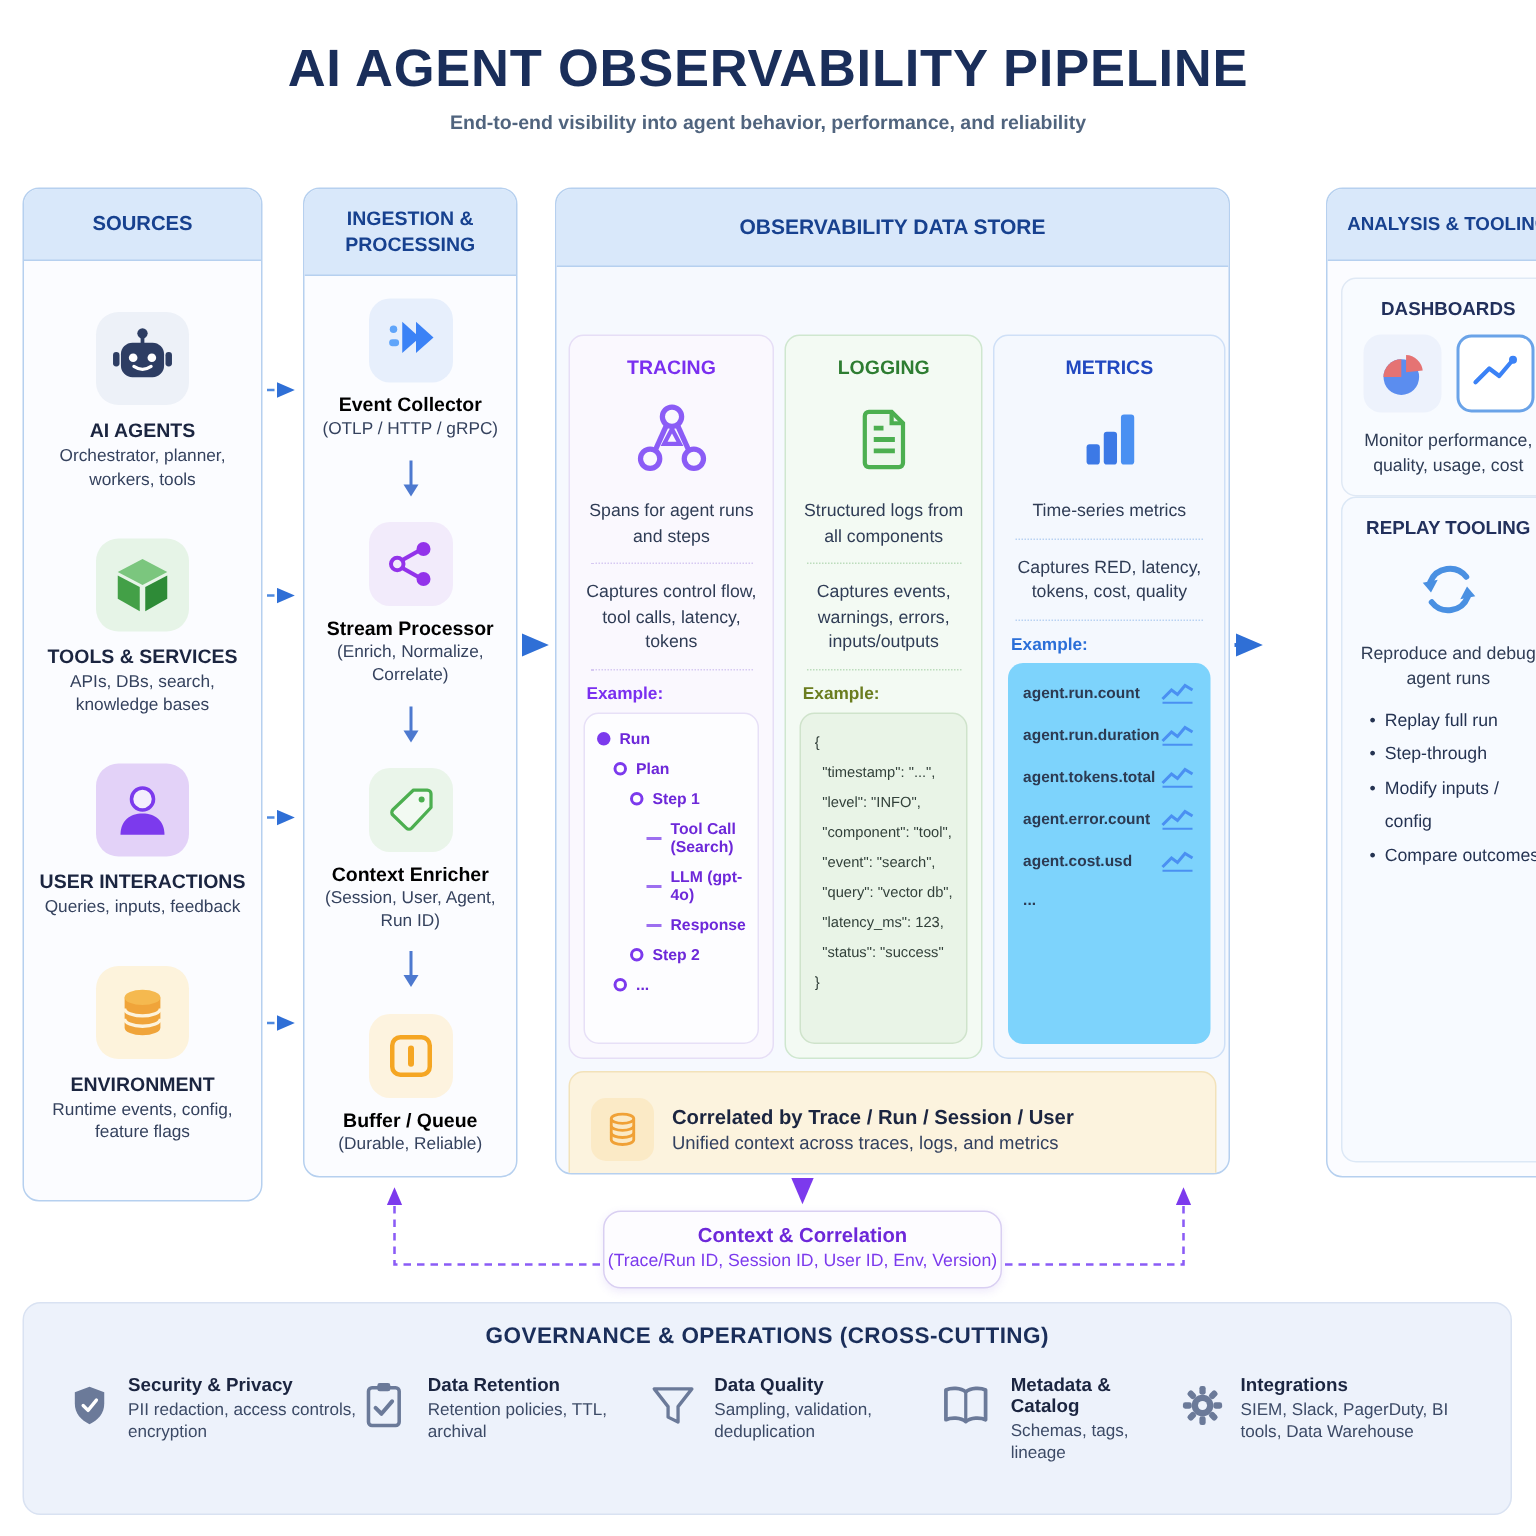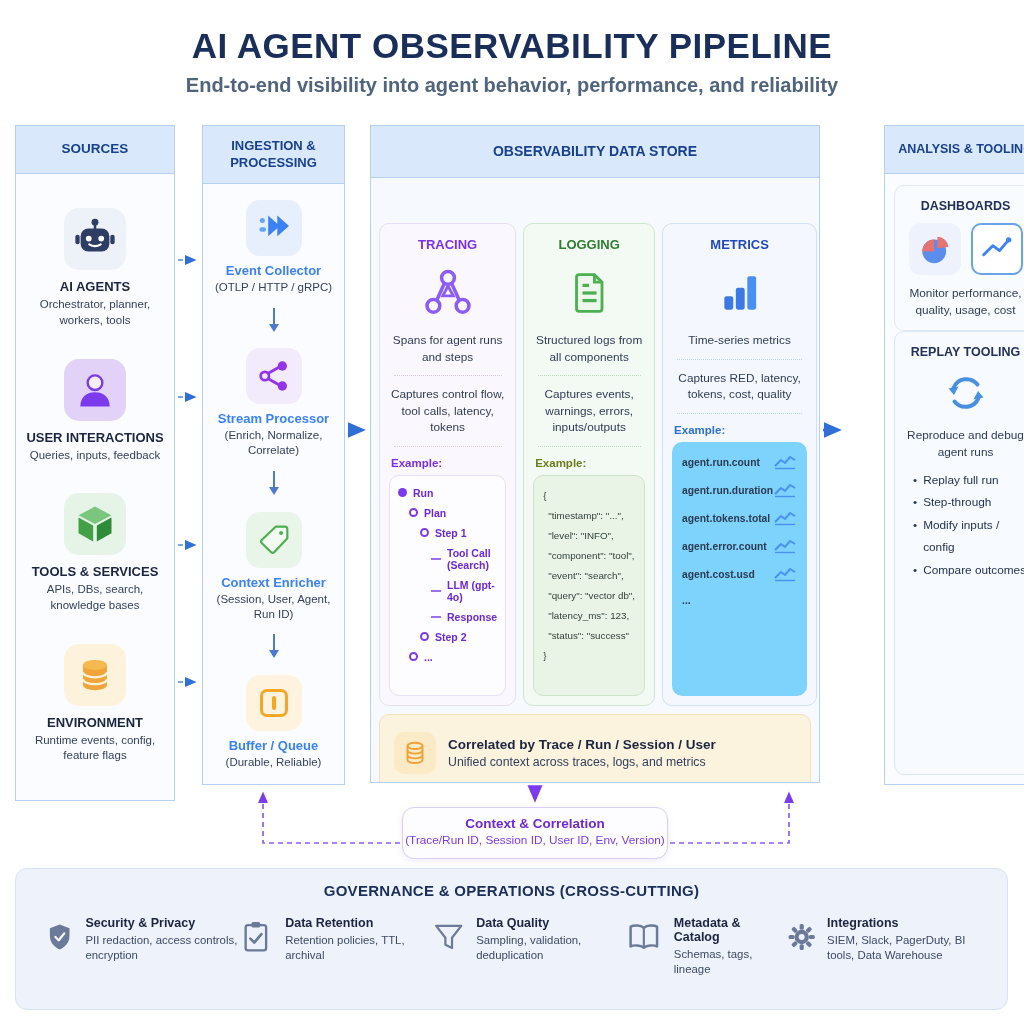--- a/index.html
+++ b/index.html
@@ -2,24 +2,24 @@
 <html><head>
 <meta charset="utf-8">
 <style>
   * { box-sizing: border-box; margin: 0; padding: 0; }
   html,body { width:1024px; height:1024px; }
   body { font-family:"Liberation Sans", sans-serif; background:#ffffff; position:relative; overflow:hidden; }
 
   
   .title-wrap { position:absolute; top:26px; left:0; width:100%; text-align:center; }
   .main-title { font-size:35px; font-weight:800; color:#1a2e5a; letter-spacing:.5px; }
-  .subtitle  { font-size:20px; font-weight:600; color:#50647e; margin-top:8px; }
-
-  
-  .column { position:absolute; background:#fbfcff; border:1.5px solid #b6d0ef; border-radius:0; overflow:hidden; }
+  .subtitle  { font-size:13px; font-weight:600; color:#50647e; margin-top:8px; }
+
+  
+  .column { position:absolute; background:#fbfcff; border:1.5px solid #b6d0ef; border-radius:11px; overflow:hidden; }
   .col-header { background:#d9e8fa; border-bottom:1.5px solid #b6d0ef; color:#17418f; font-weight:bold;
                 display:flex; align-items:center; justify-content:center; text-align:center; line-height:1.25; }
 
   #col-sources  { left:15px;  top:125px; width:160px; height:676px; }
   #col-sources .col-header { height:48px; font-size:13.5px; }
   #col-ingest   { left:202px; top:125px; width:143px; height:660px; }
   #col-ingest .col-header { height:58px; font-size:13px; padding:0 14px; }
   #col-store    { left:370px; top:125px; width:450px; height:658px; background:#f6f9fe; }
   #col-store .col-header { height:52px; font-size:14px; }
   #col-analysis { left:884px; top:125px; width:163px; height:660px; }
@@ -30,21 +30,21 @@
   .src-item { text-align:center; }
   .tile { border-radius:15px; display:flex; align-items:center; justify-content:center; margin:0 auto 9px; }
   .tile-62 { width:62px; height:62px; }
   .src-title { font-size:13px; font-weight:bold; color:#1b2540; }
   .src-desc  { font-size:11.5px; color:#35425e; line-height:1.35; margin-top:3px; width:146px; }
 
   
   .steps { height:602px; display:flex; flex-direction:column; justify-content:space-evenly; align-items:center; padding:4px 0; }
   .step { text-align:center; }
   .tile-56 { width:56px; height:56px; border-radius:14px; }
-  .step-title { font-size:13px; font-weight:bold; color:#3b82f6; margin-top:7px; }
+  .step-title { font-size:13px; font-weight:bold; color:#000000; margin-top:7px; }
   .step-desc  { font-size:11.5px; color:#35425e; line-height:1.3; margin-top:2px; width:132px; }
   .flow-down { color:#4d79cf; }
 
   
   .store-body { padding:8px; }
   .panels { display:flex; gap:7px; height:520px; }
   .panel { flex:1; border-radius:10px; padding:10px 9px 9px; display:flex; flex-direction:column; align-items:center;margin-top:37px; }
   .panel-tracing { background:#faf8fe; border:1px solid #e6def6; }
   .panel-logging { background:#f3faf3; border:1px solid #cfe7cf; }
   .panel-metrics { background:#f4f8fe; border:1px solid #cfe0f7; }
@@ -146,40 +146,40 @@
           <circle cx="17.5" cy="23.5" r="3" fill="#fff"></circle>
             <circle cx="30.5" cy="23.5" r="3" fill="#fff"></circle>
           <path d="M18 29.5 Q24 33.5 30 29.5" stroke="#fff" stroke-width="2.2" fill="none" stroke-linecap="round"></path>
         </svg>
       </div>
       <div class="src-title">AI AGENTS</div>
       <div class="src-desc">Orchestrator, planner, workers, tools</div>
     </div>
 
     <div class="src-item">
-      <div class="tile tile-62" style="background:#e3d2f8">
-        <svg width="44" height="44" viewBox="0 0 48 48">
-          <circle cx="24" cy="16" r="8" fill="#f4eefd" stroke="#7c3aed" stroke-width="2.6"></circle>
-          <path d="M8 42 C8 31.5 15 26.5 24 26.5 S40 31.5 40 42 Z" fill="#7c3aed"></path>
-        </svg>
-      </div>
-      <div class="src-title">USER INTERACTIONS</div>
-      <div class="src-desc">Queries, inputs, feedback</div>
-    </div>
-
-    <div class="src-item">
       <div class="tile tile-62" style="background:#e6f4e7">
         <svg width="44" height="44" viewBox="0 0 48 48">
           <polygon points="24,5 42,14.5 24,24 6,14.5" fill="#7bc67e"></polygon>
           <polygon points="6,17 22,25.5 22,43 6,34" fill="#43a047"></polygon>
           <polygon points="42,17 26,25.5 26,43 42,34" fill="#2e8b37"></polygon>
         </svg>
       </div>
       <div class="src-title">TOOLS &amp; SERVICES</div>
       <div class="src-desc">APIs, DBs, search, knowledge bases</div>
+    </div>
+
+    <div class="src-item">
+      <div class="tile tile-62" style="background:#e3d2f8">
+        <svg width="44" height="44" viewBox="0 0 48 48">
+          <circle cx="24" cy="16" r="8" fill="#f4eefd" stroke="#7c3aed" stroke-width="2.6"></circle>
+          <path d="M8 42 C8 31.5 15 26.5 24 26.5 S40 31.5 40 42 Z" fill="#7c3aed"></path>
+        </svg>
+      </div>
+      <div class="src-title">USER INTERACTIONS</div>
+      <div class="src-desc">Queries, inputs, feedback</div>
     </div>
 
     <div class="src-item">
       <div class="tile tile-62" style="background:#fdf3dc">
         <svg width="44" height="44" viewBox="0 0 48 48">
           <path d="M11 13 V35 A13 5.5 0 0 0 37 35 V13 Z" fill="#f0a43a"></path>
           <ellipse cx="24" cy="13" rx="13" ry="5.5" fill="#f5b94f"></ellipse>
           <path d="M11 21 A13 5.5 0 0 0 37 21" stroke="#fdf3dc" stroke-width="2.4" fill="none"></path>
           <path d="M11 28.5 A13 5.5 0 0 0 37 28.5" stroke="#fdf3dc" stroke-width="2.4" fill="none"></path>
         </svg>

